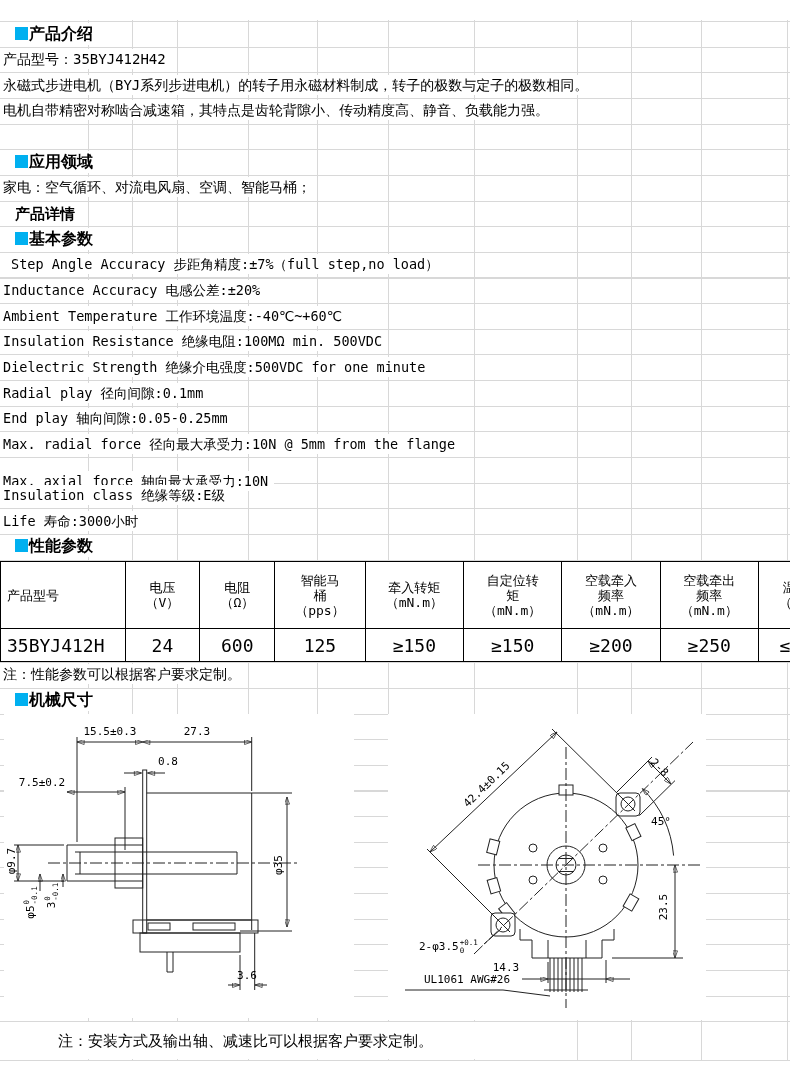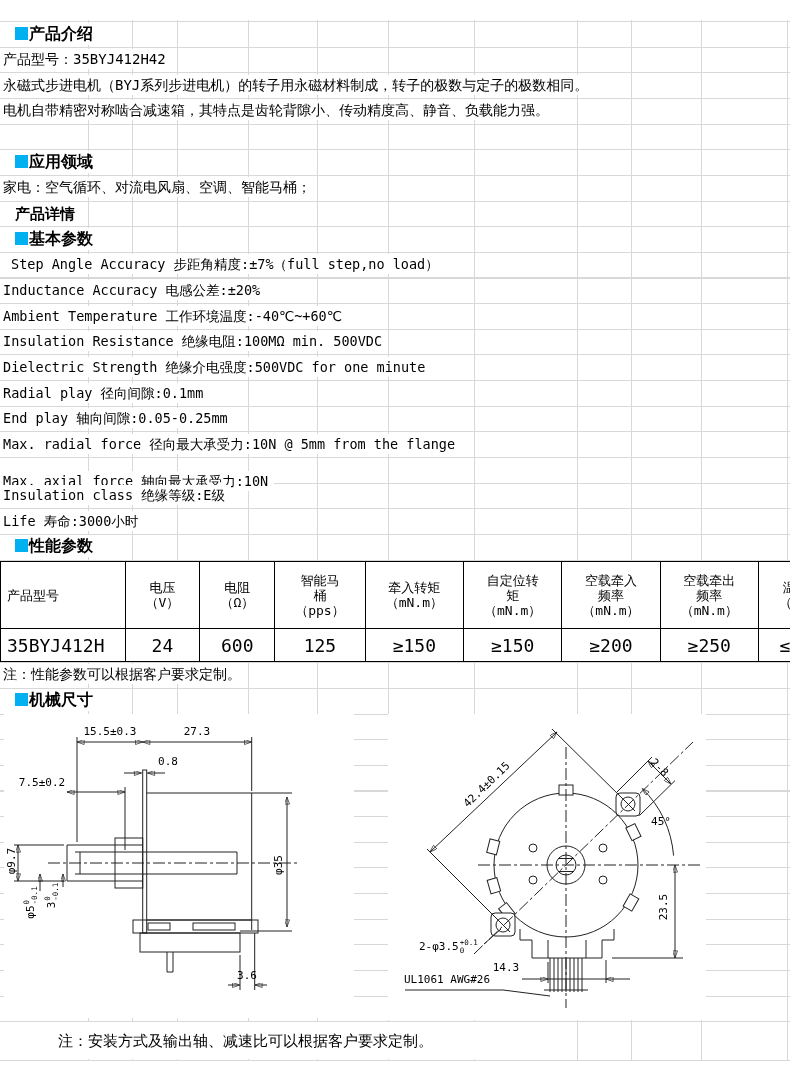--- a/index.html
+++ b/index.html
@@ -318,18 +318,18 @@
   <div class="dlabel" style="left:419px;top:939px">
     <span class="tolwrap">
         <span>2-φ3.5</span>
         <span class="tol">
           <i>+0.1</i>
           <i>0</i>
         </span>
       </span>
   </div>
   <div class="dlabel" style="left:490px;top:962px;width:32px">14.3</div>
-  <div class="dlabel" style="left:404px;top:974px">UL1061 AWG#26</div>
+  <div class="dlabel" style="left:424px;top:974px">UL1061 AWG#26</div>
 
   <div class="notebg" style="left:0;top:1022px;width:532px;height:37px"></div>
   <div class="row" style="left:55px;top:1031px;font-size:15px">注：安装方式及输出轴、减速比可以根据客户要求定制。</div>
 
 </div>
 
 </body></html>

